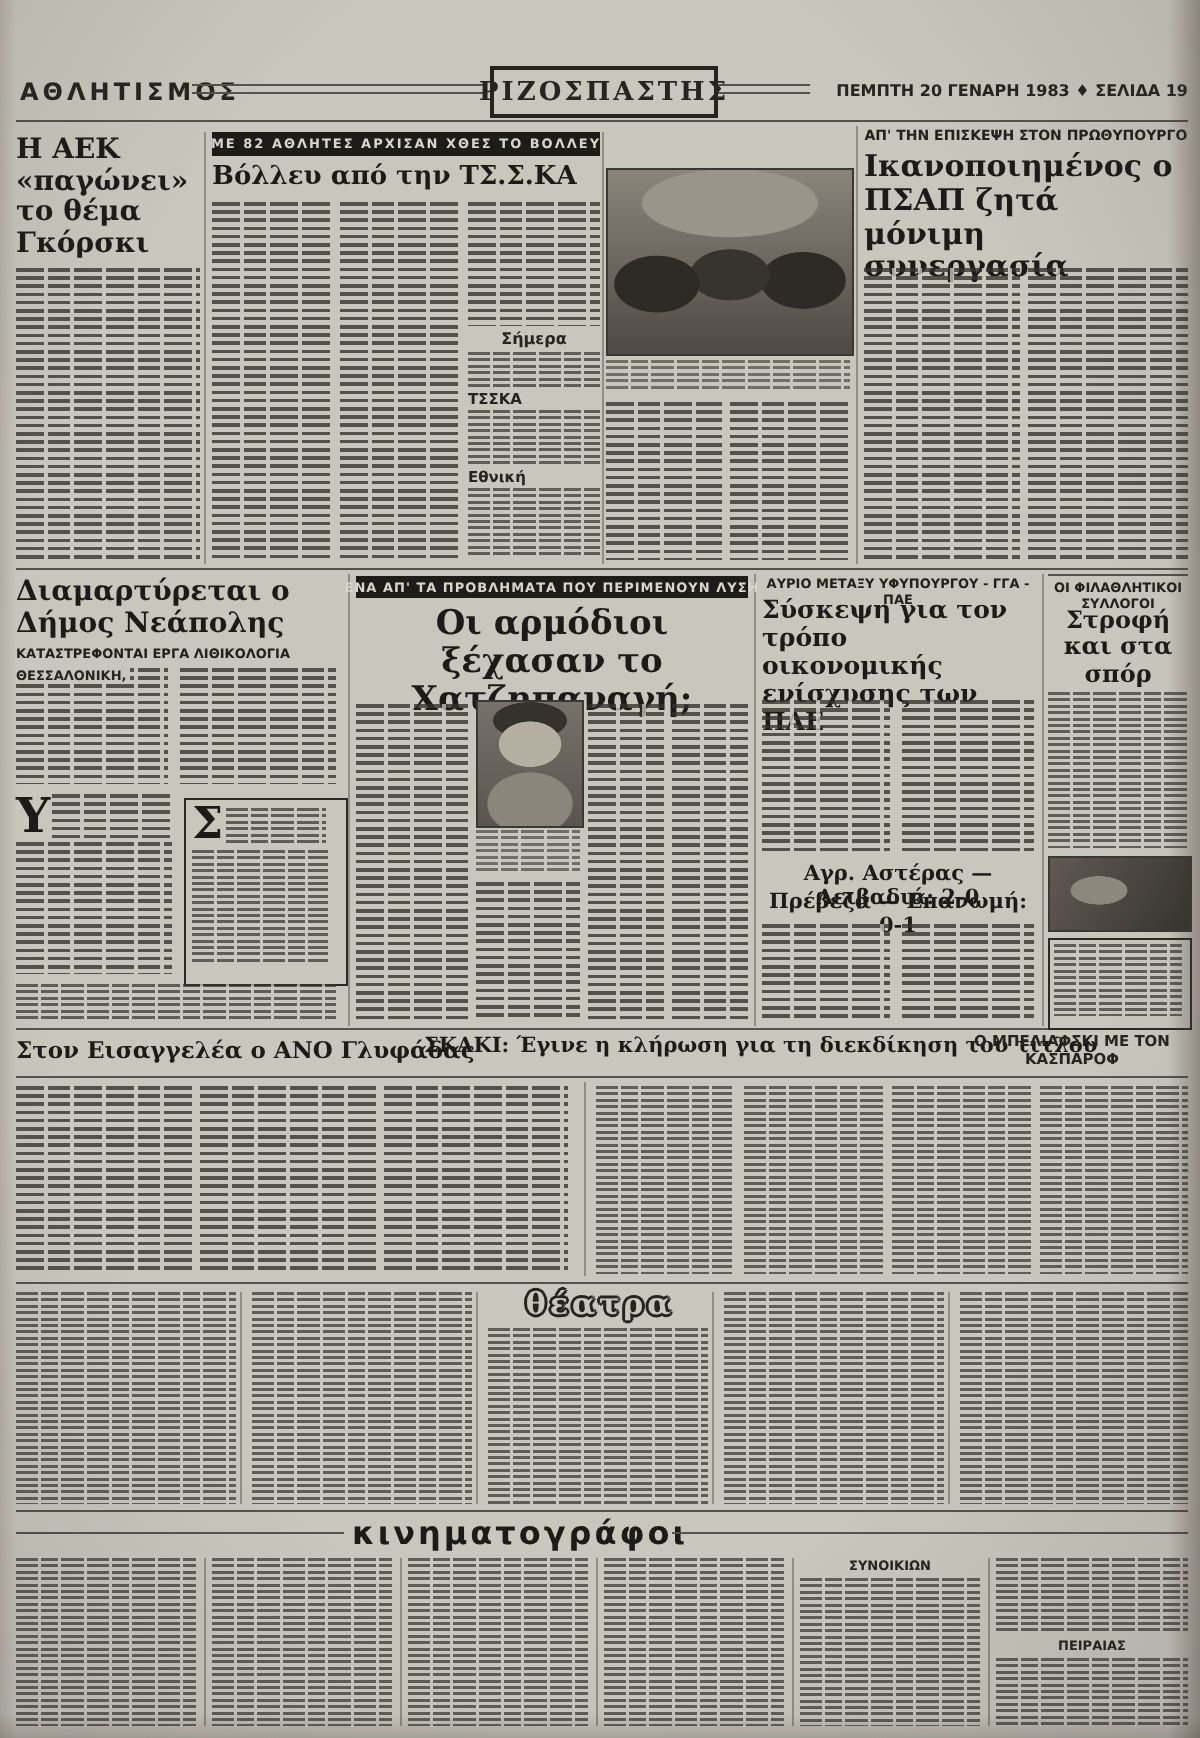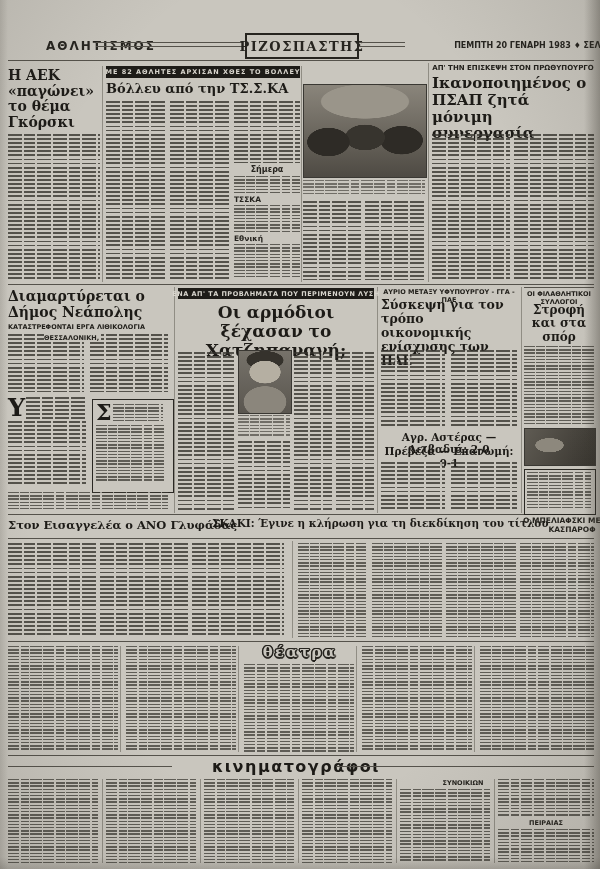--- a/index.html
+++ b/index.html
@@ -4,21 +4,21 @@
 <style>
   html,body{margin:0;padding:0;background:#8f8c84;}
   #page{
     position:relative;width:600px;height:869px;margin:0 auto;
     background:#c9c6be;color:#26241f;overflow:hidden;
     font-family:"DejaVu Serif","Liberation Serif",serif;
   }
   .c{position:absolute;}
   .hr{background:#55524b;height:1px;}
   .vr{background:#908d84;width:1px;}
-  .sans{font-family:"DejaVu Sans","Liberation Sans",sans-serif;margin-left:36px;}
+  .sans{font-family:"DejaVu Sans","Liberation Sans",sans-serif;}
   .hl{font-weight:700;line-height:1.12;color:#1d1b17;}
   .kick{font-family:"DejaVu Sans","Liberation Sans",sans-serif;font-weight:700;color:#23211c;}
   .band{background:#1e1c18;color:#d8d5cd;font-family:"DejaVu Sans","Liberation Sans",sans-serif;
         font-weight:700;display:flex;align-items:center;justify-content:center;}
   
   .ft{background-repeat:repeat;}
   .ft3{background-image:
       repeating-linear-gradient(90deg, rgba(201,198,190,0) 0 11px, #c9c6be 11px 12.5px, rgba(201,198,190,0) 12.5px 21px, #c9c6be 21px 22.5px, rgba(201,198,190,0) 22.5px 34px, #c9c6be 34px 35.5px),
       repeating-linear-gradient(180deg, #37352f 0 1.5px, rgba(0,0,0,0) 1.5px 3.2px);
       opacity:.72;}

